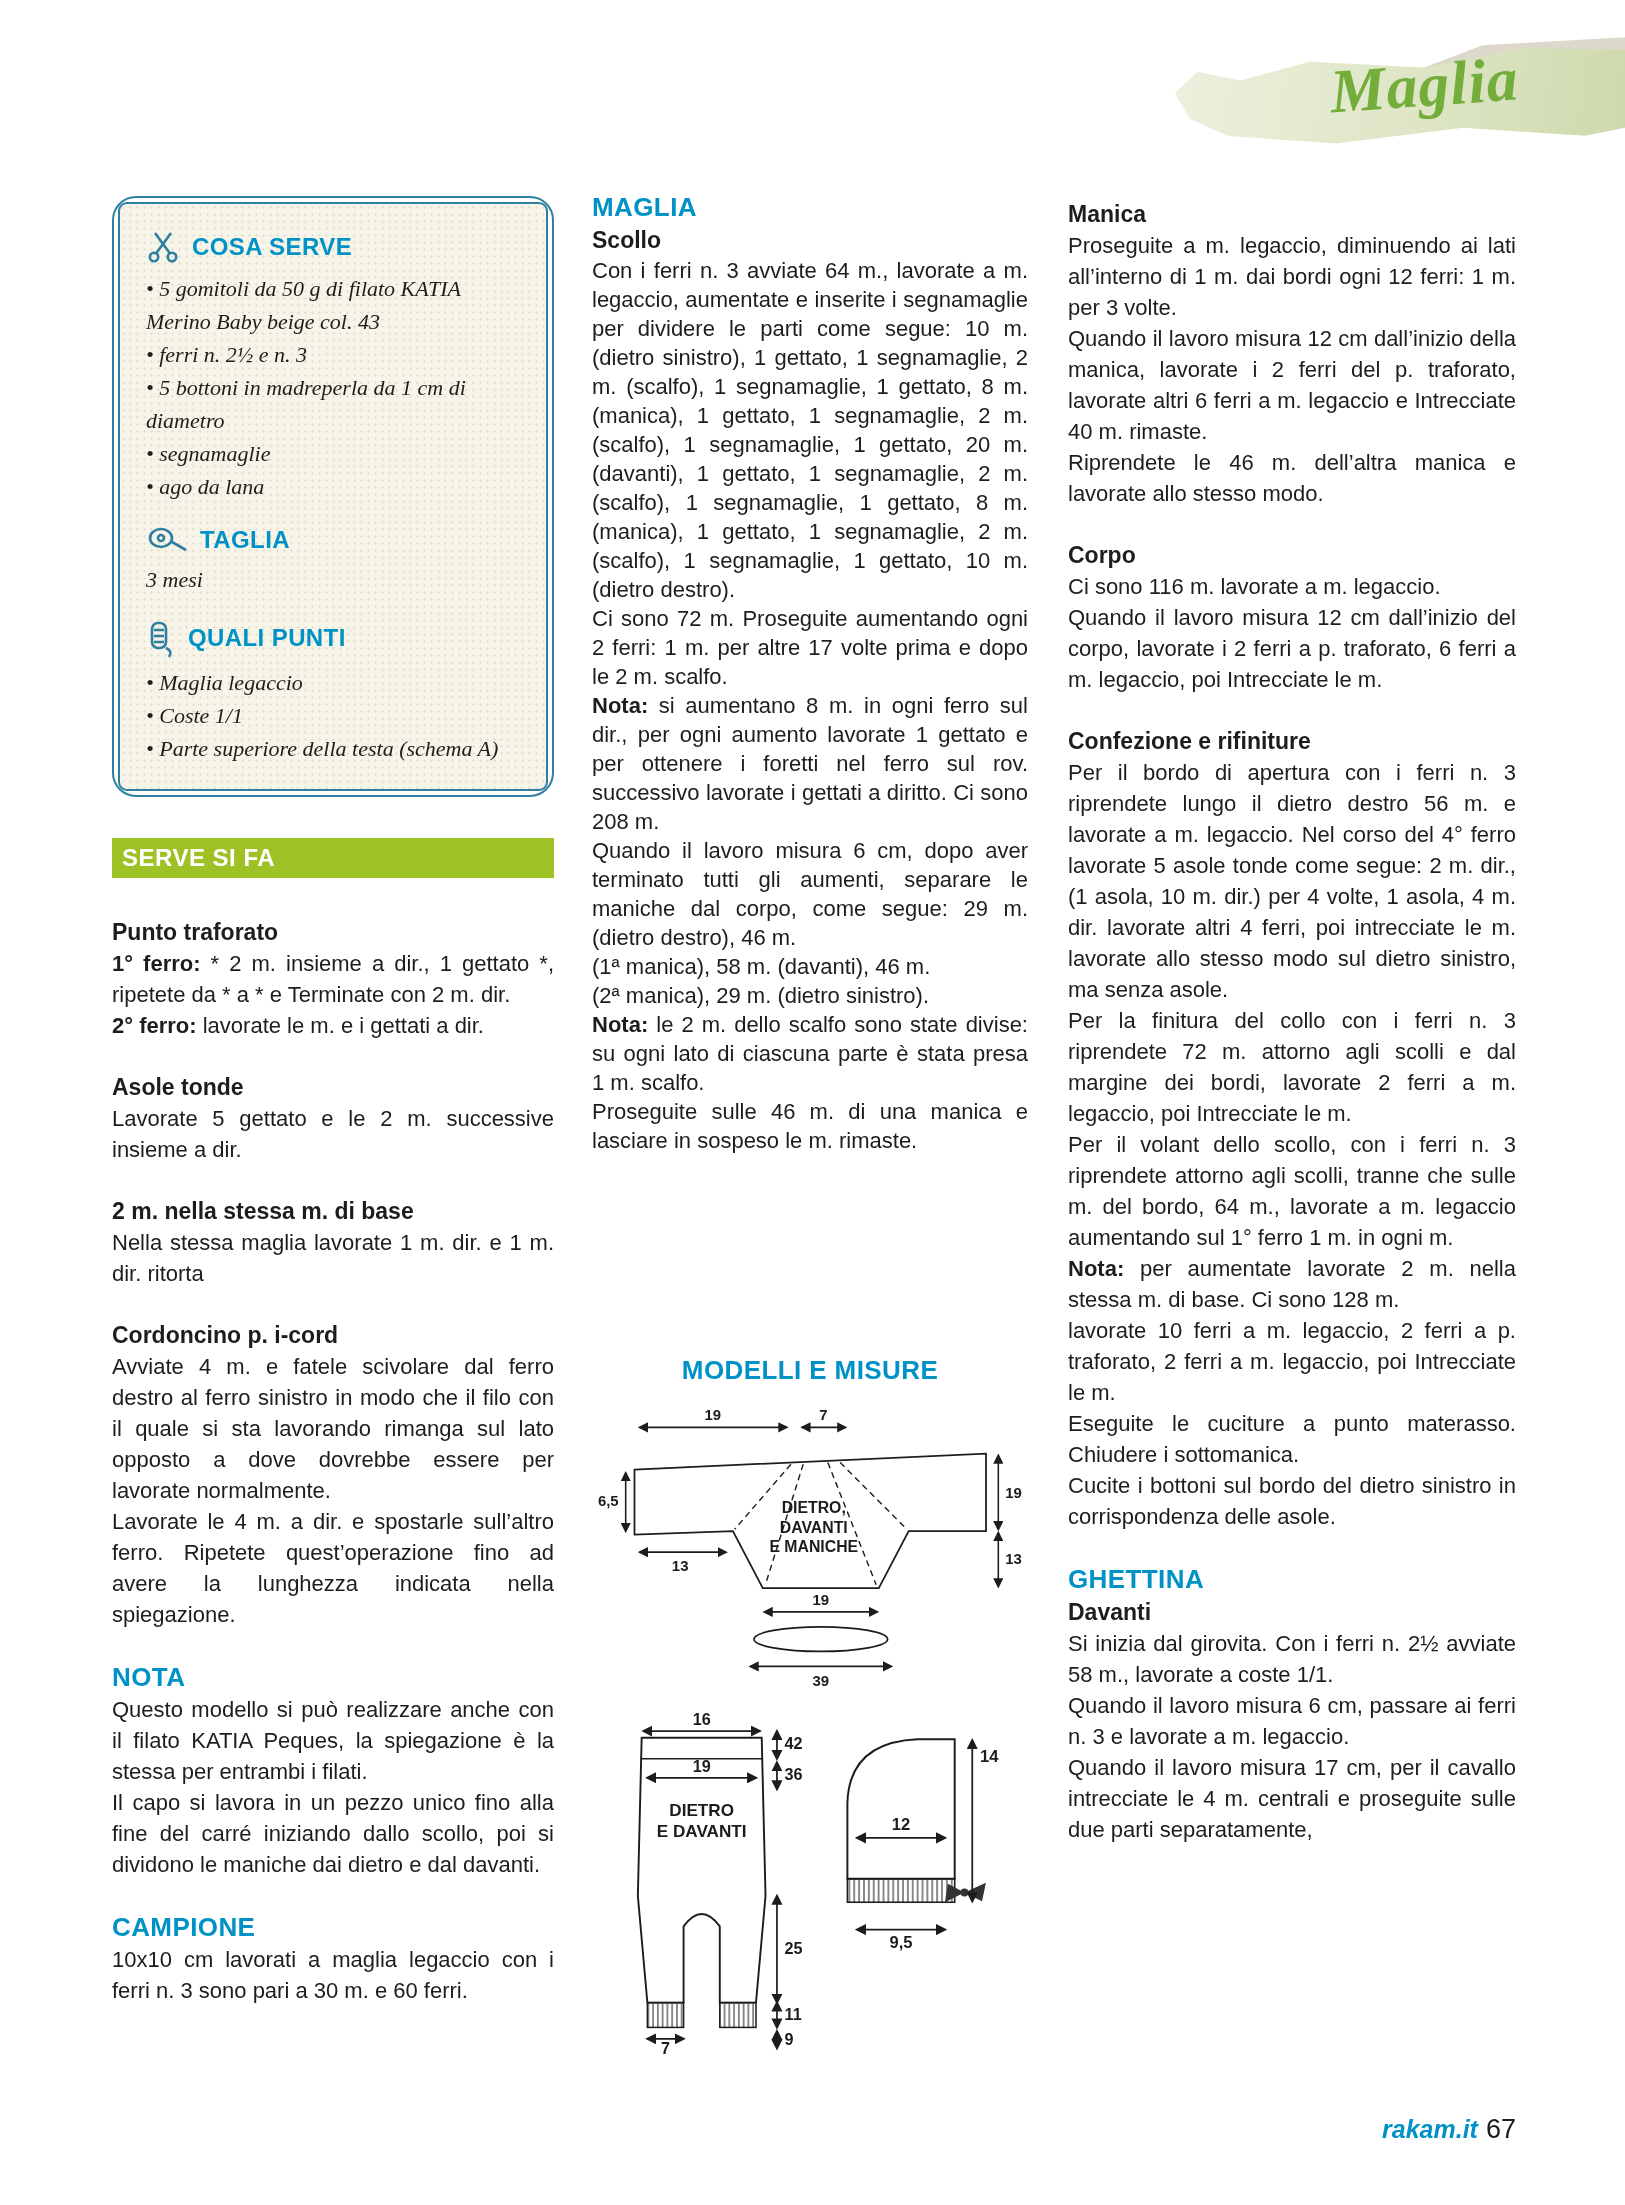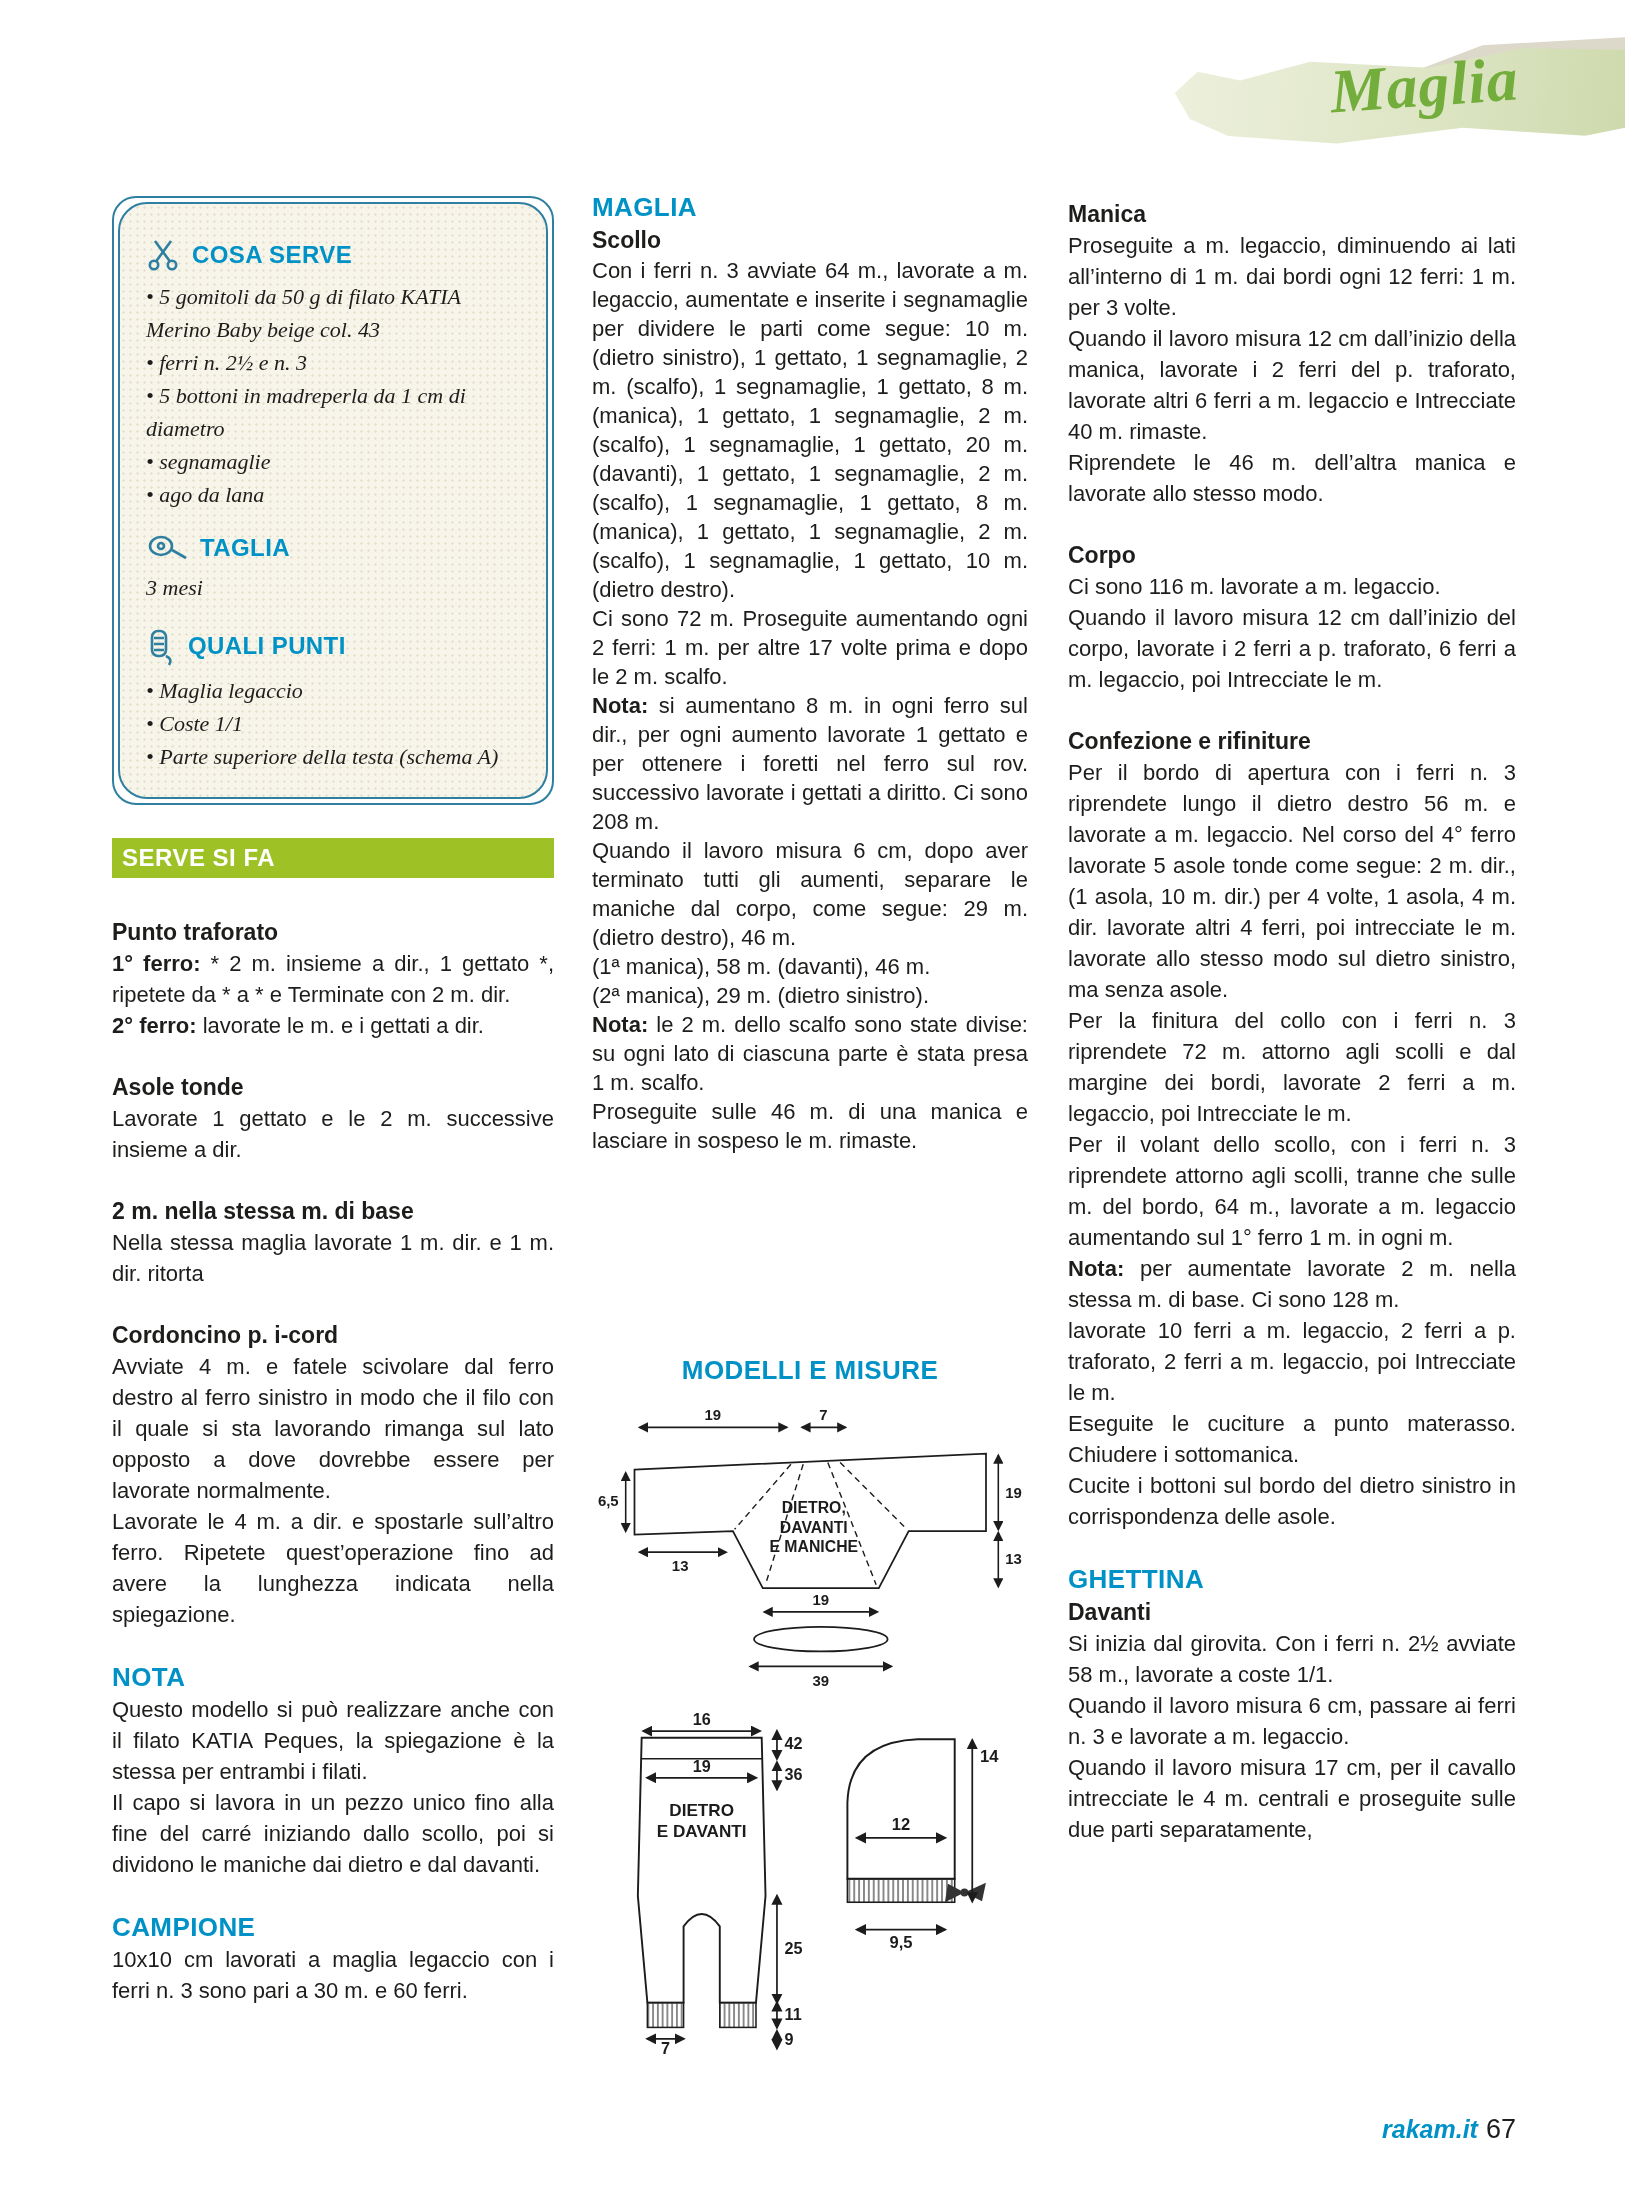--- a/index.html
+++ b/index.html
@@ -27,23 +27,23 @@
   .col-mid p.body { line-height:29px; }
   .b { font-weight:bold; }
   .h-cyan { color:#0092c6; font-weight:bold; font-size:26px; letter-spacing:.4px; line-height:34px; }
   .h-sub  { font-weight:bold; font-size:23px; line-height:32px; }
   .sec { margin-top:30px; }
   .sec-first { margin-top:8px; }
   .center { text-align:center; }
   
   .info-box { position:absolute; top:6px; left:0; right:0;
     border:2.5px solid #2e7fa0; border-radius:24px; padding:4px; background:#fff; }
-  .box-inner { border:2px solid #2e7fa0; border-radius:29px; background:#f7f4e9;
+  .box-inner { border:2px solid #2e7fa0; border-radius:9px; background:#f7f4e9;
     background-image:radial-gradient(#e7e2cf 1.2px, transparent 1.2px); background-size:7px 7px;
-    padding:30px 26px 24px 26px; }
+    padding:22px 26px 24px 26px; }
   .box-title-row { display:flex; align-items:center; gap:12px; margin:4px 0 8px 0; }
   .box-title-row.mt { margin-top:22px; }
   .box-title { color:#0092c6; font-weight:bold; font-size:24px; letter-spacing:.4px; }
   .box-item { font-family:"Liberation Serif", serif; font-style:italic; font-size:22px; line-height:33px; }
   
   .come-si-fa { position:absolute; top:648px; left:0; right:0; height:40px; background:#9ec226;
     color:#ffffff; font-weight:bold; font-size:24px; line-height:40px; padding-left:10px;
     letter-spacing:.5px; box-sizing:border-box; }
   .left-content { position:absolute; top:718px; left:0; right:0; }
   
@@ -120,21 +120,21 @@
     <div class="come-si-fa">SERVE SI FA</div>
 
     <div class="left-content">
       <div class="sec sec-first">
         <div class="h-sub">Punto traforato</div>
         <p class="body"><span class="b">1° ferro:</span><span> * 2 m. insieme a dir., 1 gettato *, ripetete da * a * e Terminate con 2 m. dir.</span></p>
         <p class="body"><span class="b">2° ferro:</span><span> lavorate le m. e i gettati a dir.</span></p>
       </div>
       <div class="sec">
         <div class="h-sub">Asole tonde</div>
-        <p class="body">Lavorate 1 gettato e le 2 m. successive insieme a dir.</p>
+        <p class="body">Lavorate 5 gettato e le 2 m. successive insieme a dir.</p>
       </div>
       <div class="sec">
         <div class="h-sub">2 m. nella stessa m. di base</div>
         <p class="body">Nella stessa maglia lavorate 1 m. dir. e 1 m. dir. ritorta</p>
       </div>
       <div class="sec">
         <div class="h-sub">Cordoncino p. i-cord</div>
         <p class="body">Avviate 4 m. e fatele scivolare dal ferro destro al ferro sinistro in modo che il filo con il quale si sta lavorando rimanga sul lato opposto a dove dovrebbe essere per lavorate normalmente.</p>
         <p class="body">Lavorate le 4 m. a dir. e spostarle sull’altro ferro. Ripetete quest’operazione fino ad avere la lunghezza indicata nella spiegazione.</p>
       </div>

